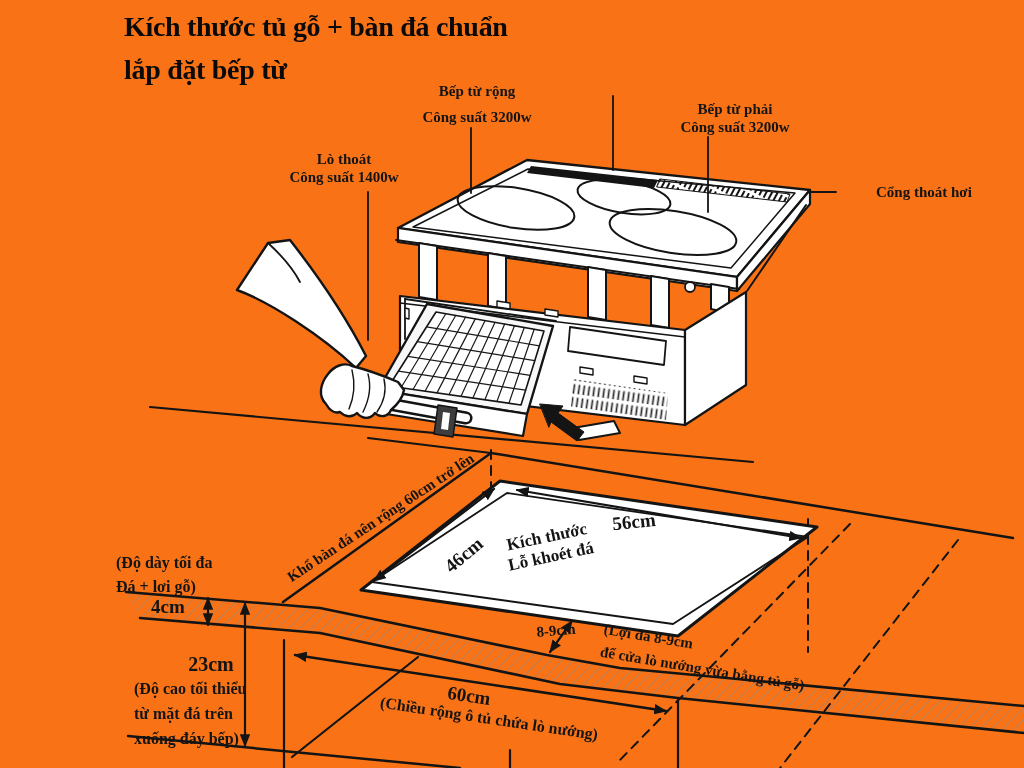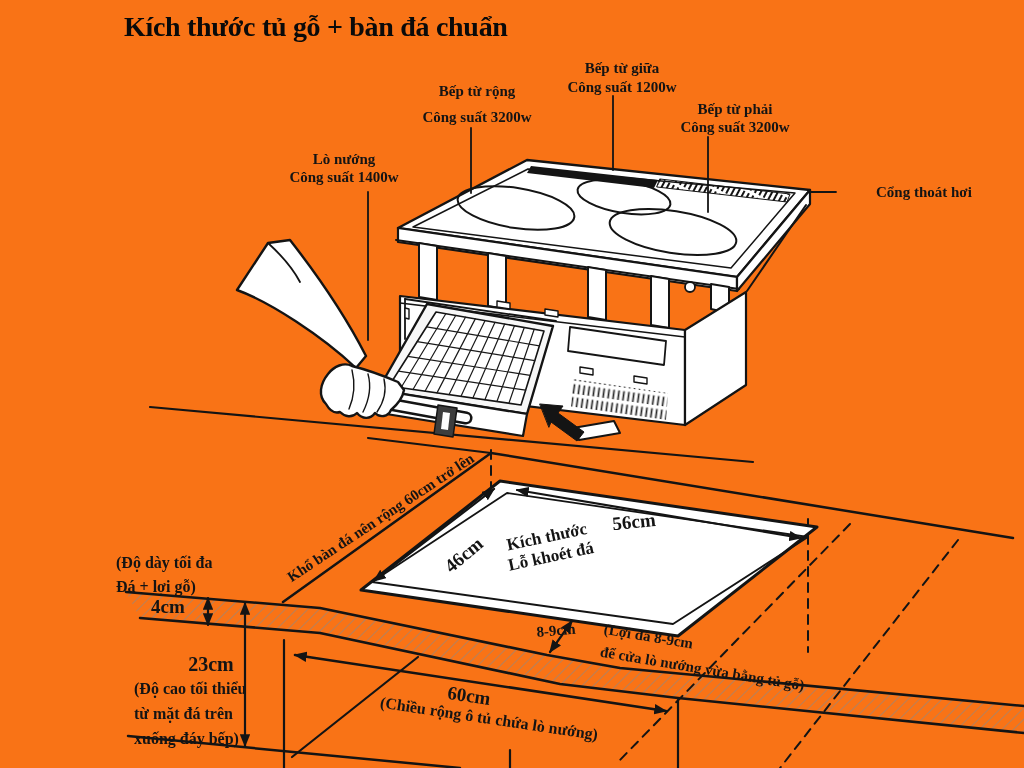--- a/index.html
+++ b/index.html
@@ -182,39 +182,36 @@
         <line x1="572" y1="621" x2="550" y2="652" marker-start="url(#ah)" marker-end="url(#ah)"></line>
         <line x1="295" y1="655" x2="666" y2="711" stroke-width="2.6" marker-start="url(#ah)" marker-end="url(#ah)"></line>
         <line x1="208" y1="598" x2="208" y2="625" marker-start="url(#ah)" marker-end="url(#ah)"></line>
         <line x1="245" y1="603" x2="245" y2="746" marker-start="url(#ah)" marker-end="url(#ah)"></line>
       </g>
     </g>
   </svg>
 
   <div class="lb title" style="left:124px;top:5px;">
     <div>Kích thước tủ gỗ + bàn đá chuẩn</div>
+    <div>lắp đặt bếp từ</div>
   </div>
 
   <div class="lb callout ctr" style="left:477px;top:104px;line-height:26px;">
     <div>Bếp từ rộng</div>
     <div>Công suất 3200w</div>
   </div>
 
-  <div class="lb callout ctr" style="left:622px;top:78px;line-height:19px;">
-    <div>Bếp từ giữa</div>
-    <div>Công suất 1200w</div>
-  </div>
 
   <div class="lb callout ctr" style="left:715px;top:118px;line-height:18px;margin-left:20px;">
     <div>Bếp từ phải</div>
     <div>Công suất 3200w</div>
   </div>
 
   <div class="lb callout ctr" style="left:344px;top:168px;line-height:18px;">
-    <div>Lò nướng</div>
+    <div>Lò thoát</div>
     <div>Công suất 1400w</div>
   </div>
 
   <div class="lb callout" style="left:876px;top:184px;"><span>Cổng thoát hơi</span></div>
 
   <div class="lb note" style="left:116px;top:551px;line-height:24px;">
     <div>(Độ dày tối đa</div>
     <div>Đá + lợi gỗ)</div>
   </div>
 

